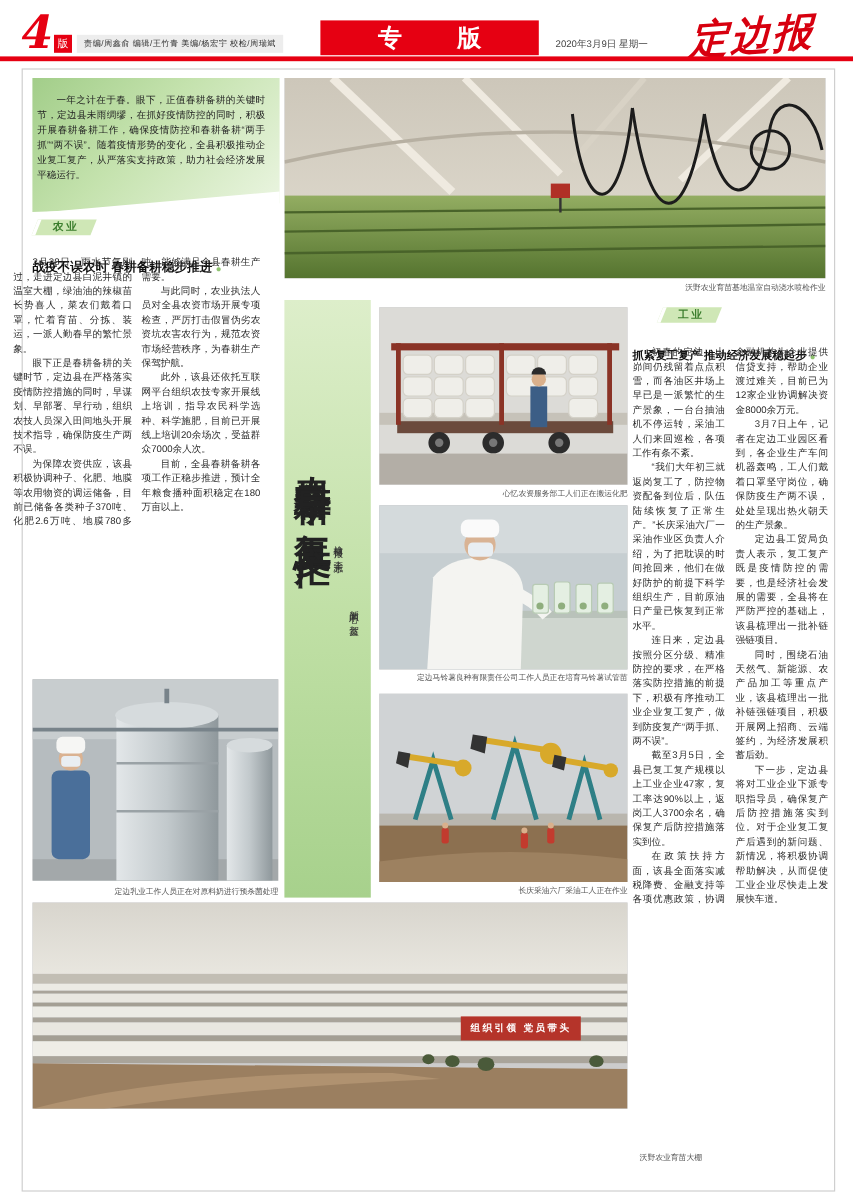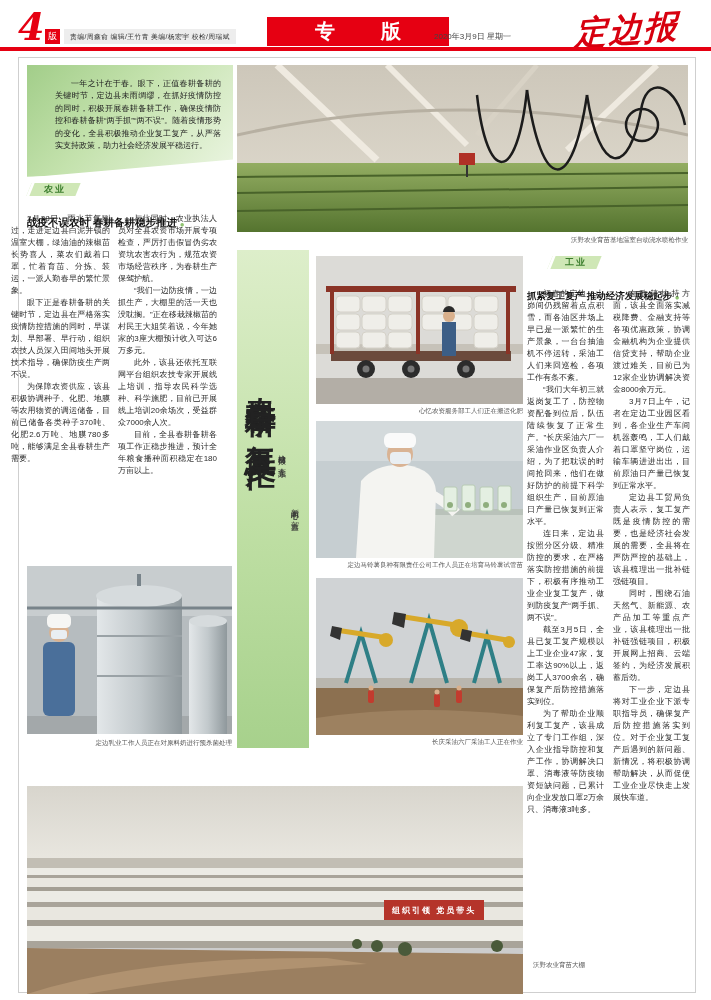--- a/index.html
+++ b/index.html
@@ -8,34 +8,34 @@
   
   .pagenum{position:absolute;left:18px;top:8px;font-family:"DejaVu Serif",serif;
            font-style:italic;font-weight:bold;font-size:38px;color:#e60012;line-height:38px;}
   .pagenum-label{position:absolute;left:45px;top:29px;width:15px;height:15px;background:#e60012;
            color:#fff;font-size:9px;display:flex;align-items:center;justify-content:center;}
   .credits{position:absolute;left:64px;top:29px;height:15px;padding:0 6px;background:#ededed;
            font-size:6.8px;line-height:15px;color:#333;letter-spacing:.4px;white-space:nowrap;}
   .edition-banner{position:absolute;left:267px;top:17px;width:182px;height:29px;background:#e60012;
            display:flex;align-items:center;justify-content:center;gap:46px;}
   .edition-banner span{color:#fff;font-weight:bold;font-size:20px;}
-  .dateline{position:absolute;left:434px;top:31px;font-size:8px;color:#444;white-space:nowrap;text-align:right;}
+  .dateline{position:absolute;left:463px;top:31px;font-size:8px;color:#444;white-space:nowrap;text-align:right;}
   .masthead{position:absolute;left:574px;top:8px;font-family:"DejaVu Serif",serif;
            font-size:33px;font-weight:bold;font-style:italic;color:#d7000f;
            transform:rotate(-4deg) skewX(-6deg);letter-spacing:2px;}
   .redrule{position:absolute;left:0;top:47px;width:711px;height:4px;background:#e60012;}
   .frame{position:absolute;left:18px;top:57px;width:676px;height:934px;border:1px solid #cfcfcf;}
   
   .intro{position:absolute;left:27px;top:65px;width:206px;height:114px;overflow:hidden;}
   .intro .bg{position:absolute;left:-10px;top:-8px;right:-10px;bottom:6px;
       background:linear-gradient(135deg,#9ecb85 0%,#c4e2ad 45%,#edf6e4 100%);
       transform:rotate(-2deg);}
   .intro .wedge{position:absolute;left:-12px;bottom:-26px;width:130%;height:38px;background:#fff;
       transform:rotate(-5deg);}
-  .intro .txt{position:relative;padding:13px 12px 0 28px;font-size:8px;line-height:12.4px;
+  .intro .txt{position:relative;padding:13px 12px 0 4px;font-size:8px;line-height:12.4px;
       color:#222;text-align:justify;text-indent:2em;}
   
   .tag{position:absolute;height:13px;padding:0 12px;background:#cfe7b6;transform:skewX(-22deg);
        display:flex;align-items:center;border-left:3px solid #fff;}
   .tag b{transform:skewX(22deg);font-size:9px;color:#3a7d2c;letter-spacing:2px;}
   .headline{position:absolute;font-size:10.5px;font-weight:bold;color:#111;white-space:nowrap;margin-top:19px;}
   .headline .dot{color:#8fc370;font-size:8px;vertical-align:-1px;}
   
   .bodytext{position:absolute;text-align:justify;color:#2a2a2a;overflow:hidden;
       column-count:2;column-gap:8px;}
@@ -88,21 +88,20 @@
   </div>
   <div class="headline" style="left:27px;top:197px;">
     <span>战疫不误农时 春耕备耕稳步推进</span>
     <span class="dot">●</span>
   </div>
   <div class="bodytext ag-text">
     <p>2月28日，雨水节气刚过，走进定边县白泥井镇的温室大棚，绿油油的辣椒苗长势喜人，菜农们戴着口罩，忙着育苗、分拣、装运，一派人勤春早的繁忙景象。</p>
     <p>眼下正是春耕备耕的关键时节，定边县在严格落实疫情防控措施的同时，早谋划、早部署、早行动，组织农技人员深入田间地头开展技术指导，确保防疫生产两不误。</p>
     <p>为保障农资供应，该县积极协调种子、化肥、地膜等农用物资的调运储备，目前已储备各类种子370吨、化肥2.6万吨、地膜780多吨，能够满足全县春耕生产需要。</p>
     <p>与此同时，农业执法人员对全县农资市场开展专项检查，严厉打击假冒伪劣农资坑农害农行为，规范农资市场经营秩序，为春耕生产保驾护航。</p>
-    <p>“我们一边防疫情，一边抓生产，大棚里的活一天也没耽搁。”正在移栽辣椒苗的村民王大姐笑着说，今年她家的3座大棚预计收入可达6万多元。</p>
     <p>此外，该县还依托互联网平台组织农技专家开展线上培训，指导农民科学选种、科学施肥，目前已开展线上培训20余场次，受益群众7000余人次。</p>
     <p>目前，全县春耕备耕各项工作正稳步推进，预计全年粮食播种面积稳定在180万亩以上。</p>
   </div>
 
   <div class="photo" style="left:237px;top:65px;width:451px;height:167px;">
     <svg viewBox="0 0 451 167" preserveAspectRatio="none">
       <defs>
         <linearGradient id="g1" x1="0" y1="0" x2="0" y2="1">
           <stop offset="0" stop-color="#cdc7ba"></stop>
             <stop offset="1" stop-color="#e2ddd1"></stop>
@@ -278,29 +277,28 @@
   </div>
   <div class="headline" style="left:527px;top:271px;width:163px;font-size:9.5px;">
     <span>抓紧复工复产 推动经济发展稳起步</span>
     <span class="dot">●</span>
   </div>
   <div class="bodytext ind-text">
     <p>初春的定边，山峁间仍残留着点点积雪，而各油区井场上早已是一派繁忙的生产景象，一台台抽油机不停运转，采油工人们来回巡检，各项工作有条不紊。</p>
     <p>“我们大年初三就返岗复工了，防控物资配备到位后，队伍陆续恢复了正常生产。”长庆采油六厂一采油作业区负责人介绍，为了把耽误的时间抢回来，他们在做好防护的前提下科学组织生产，目前原油日产量已恢复到正常水平。</p>
     <p>连日来，定边县按照分区分级、精准防控的要求，在严格落实防控措施的前提下，积极有序推动工业企业复工复产，做到防疫复产“两手抓、两不误”。</p>
     <p>截至3月5日，全县已复工复产规模以上工业企业47家，复工率达90%以上，返岗工人3700余名，确保复产后防控措施落实到位。</p>
-    <p>为了帮助企业顺利复工复产，该县成立了专门工作组，深入企业指导防控和复产工作，协调解决口罩、消毒液等防疫物资短缺问题，已累计向企业发放口罩2万余只、消毒液3吨多。</p>
     <p>在政策扶持方面，该县全面落实减税降费、金融支持等各项优惠政策，协调金融机构为企业提供信贷支持，帮助企业渡过难关，目前已为12家企业协调解决资金8000余万元。</p>
-    <p>3月7日上午，记者在定边工业园区看到，各企业生产车间机器轰鸣，工人们戴着口罩坚守岗位，运输车辆进进出出，目前原油日产量已恢复到正常水平。</p>
+    <p>3月7日上午，记者在定边工业园区看到，各企业生产车间机器轰鸣，工人们戴着口罩坚守岗位，确保防疫生产两不误，处处呈现出热火朝天的生产景象。</p>
     <p>定边县工贸局负责人表示，复工复产既是疫情防控的需要，也是经济社会发展的需要，全县将在严防严控的基础上，该县梳理出一批补链强链项目。</p>
     <p>同时，围绕石油天然气、新能源、农产品加工等重点产业，该县梳理出一批补链强链项目，积极开展网上招商、云端签约，为经济发展积蓄后劲。</p>
     <p>下一步，定边县将对工业企业下派专职指导员，确保复产后防控措施落实到位。对于企业复工复产后遇到的新问题、新情况，将积极协调帮助解决，从而促使工业企业尽快走上发展快车道。</p>
   </div>
 
-  <div class="photo" style="left:27px;top:786px;width:496px;height:208px;">
+  <div class="photo" style="left:27px;top:752px;width:496px;height:172px;">
     <svg viewBox="0 0 496 208" preserveAspectRatio="none">
       <defs>
         <linearGradient id="sky" x1="0" y1="0" x2="0" y2="1">
           <stop offset="0" stop-color="#d8d5cd"></stop>
             <stop offset="1" stop-color="#eae8e1"></stop>
         </linearGradient>
       </defs>
       <rect width="496" height="80" fill="url(#sky)"></rect>
       <rect y="72" width="496" height="10" fill="#c2beb4"></rect>
       <g>

